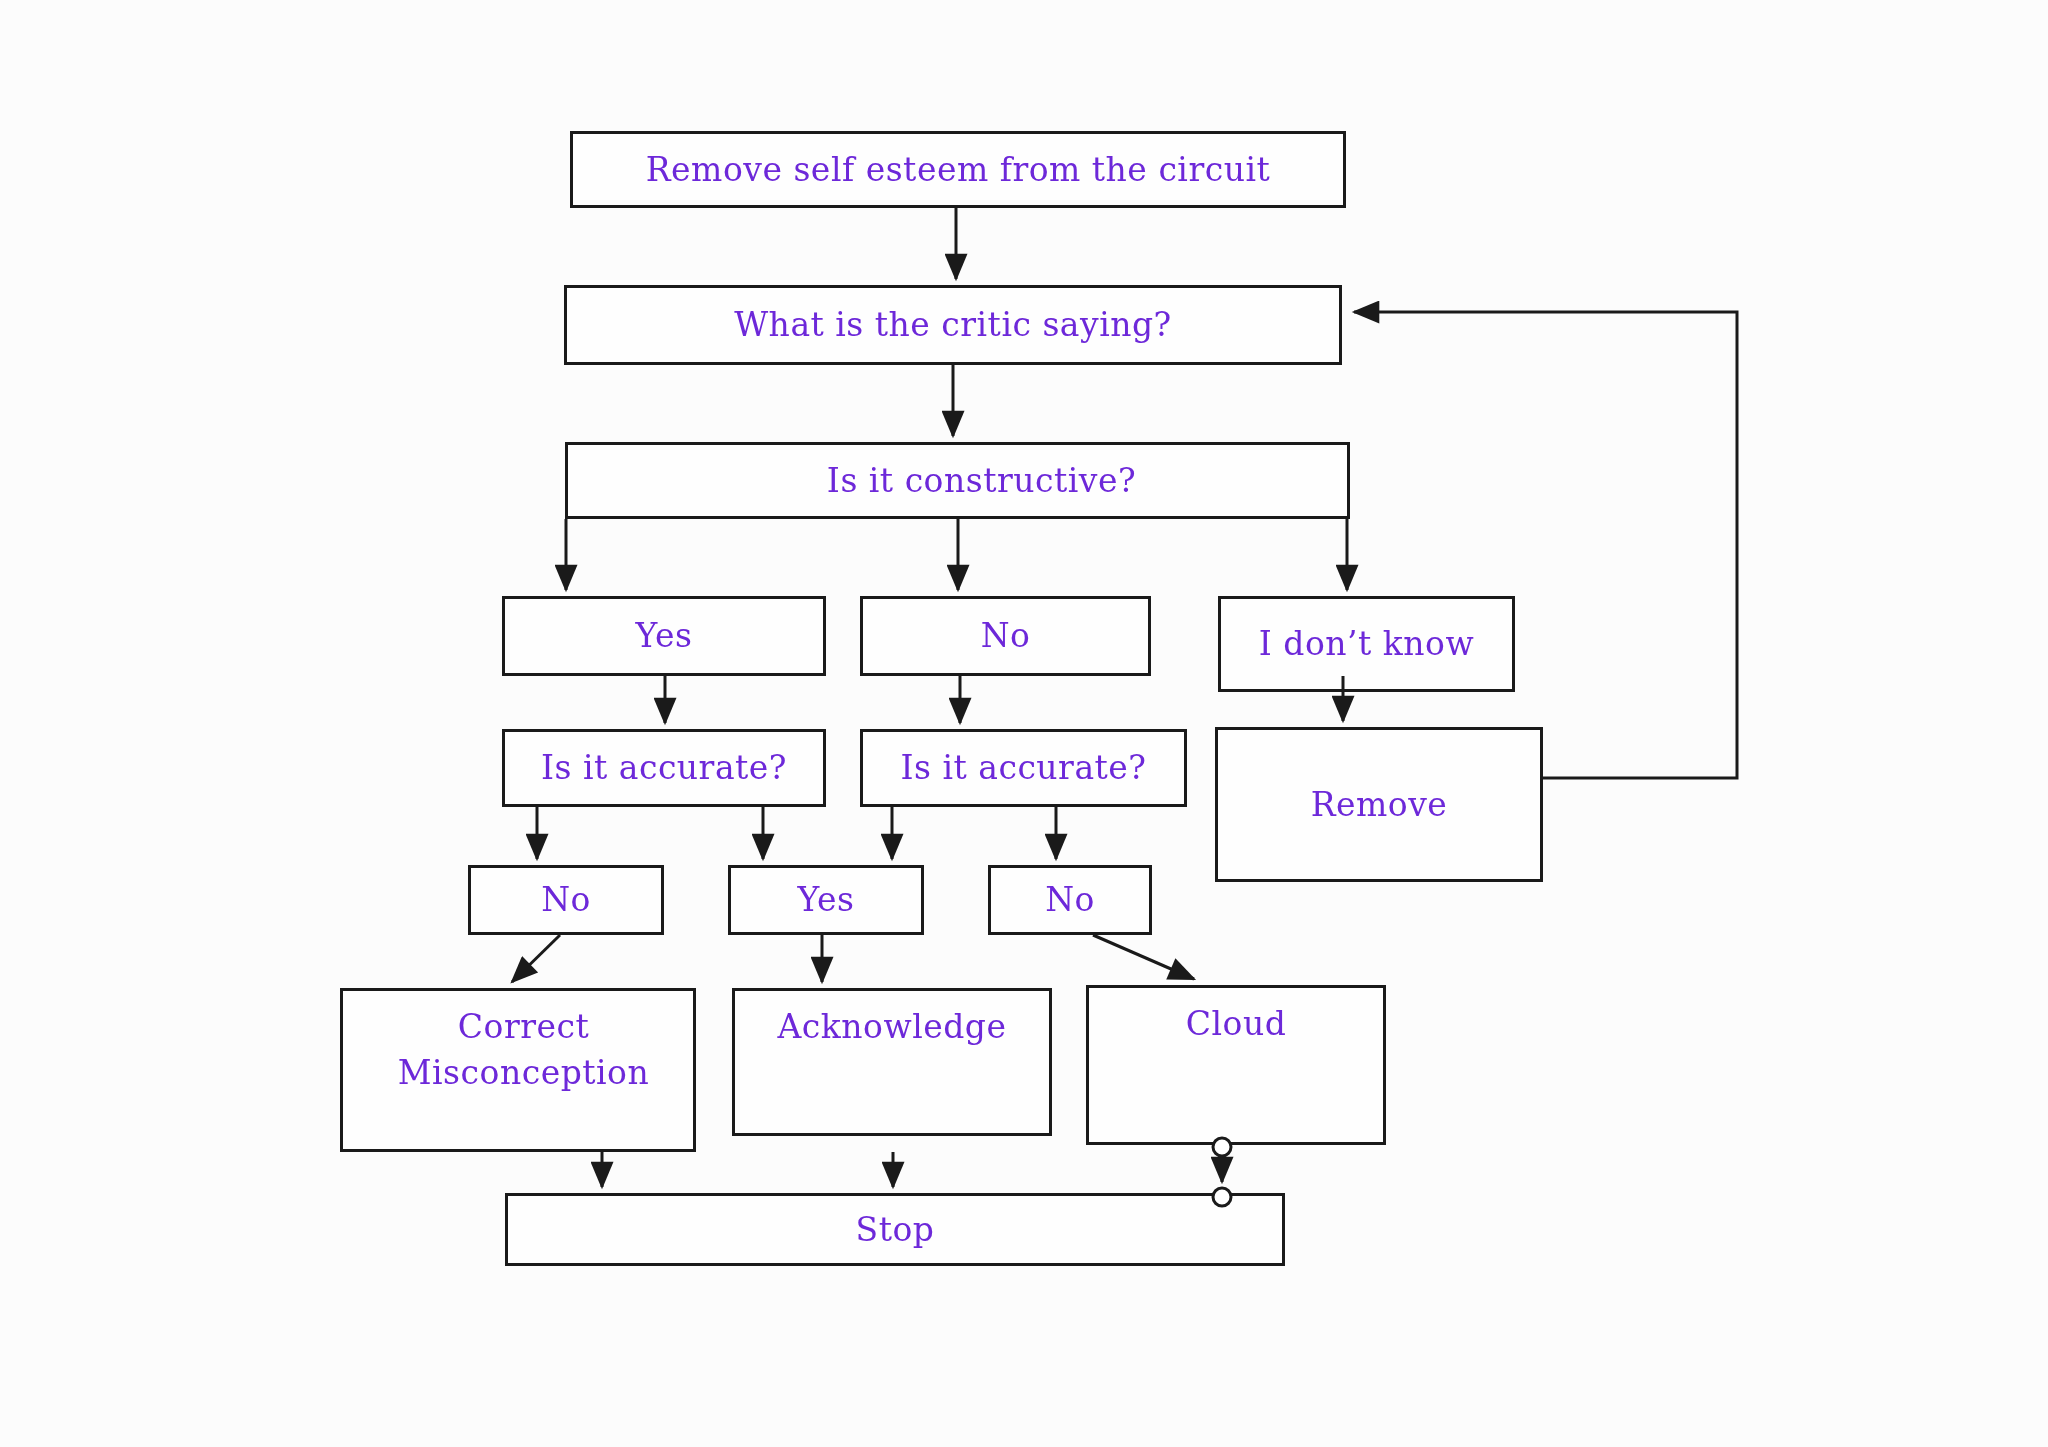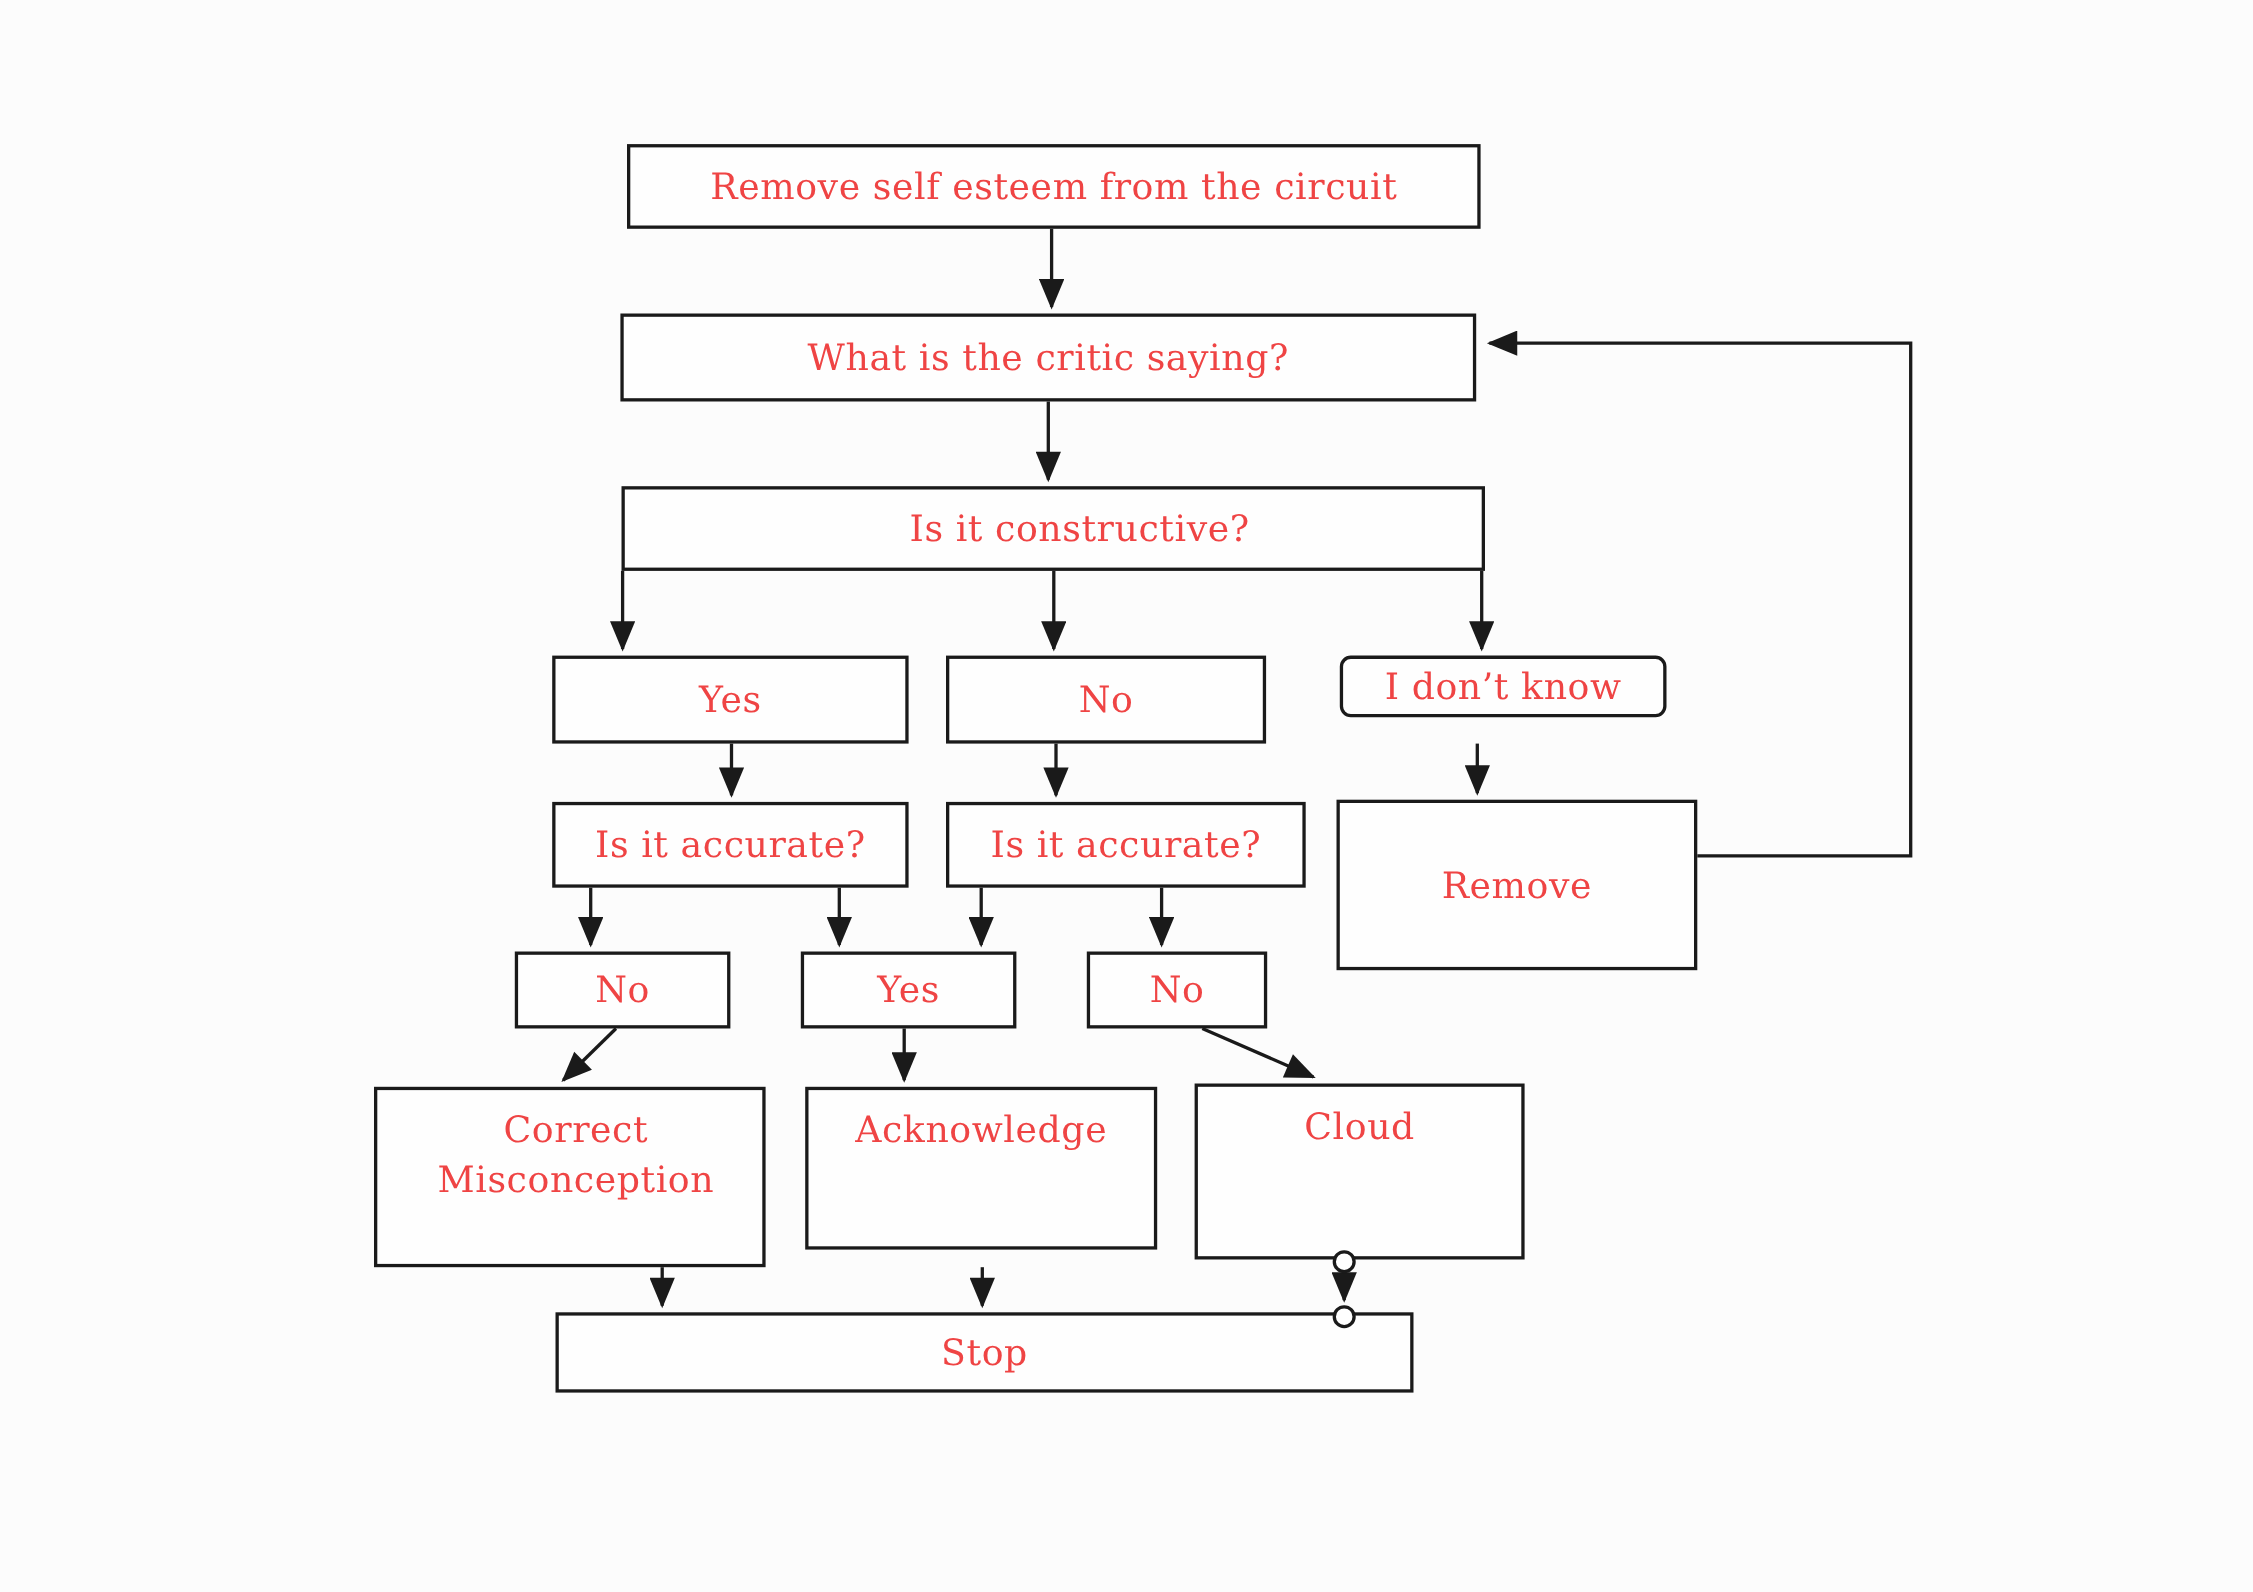--- a/index.html
+++ b/index.html
@@ -6,21 +6,21 @@
     margin: 0;
     padding: 0;
     background: #ffffff;
   }
   #canvas {
     position: relative;
     width: 2048px;
     height: 1447px;
     background: #fcfcfc;
     font-family: "DejaVu Serif", "Liberation Serif", serif;
-    color: #ef4444;
+    color: #6d28d9;
     overflow: hidden;
   }
   #connector-layer {
     position: absolute;
     left: 0; top: 0;
     width: 2048px;
     height: 1447px;
     z-index: 2;
     pointer-events: none;
   }
@@ -51,21 +51,21 @@
   .node.align-top {
     align-items: flex-start;
     padding-top: 13px;
   }
   
   .n-remove       { left: 570px;  top: 131px;  width: 776px; height: 77px;  }
   .n-critic       { left: 564px;  top: 285px;  width: 778px; height: 80px;  }
   .n-constructive { left: 565px;  top: 442px;  width: 785px; height: 77px; padding-left: 48px;  }
   .n-yes1         { left: 502px;  top: 596px;  width: 324px; height: 80px;  }
   .n-no1          { left: 860px;  top: 596px;  width: 291px; height: 80px;  }
-  .n-idk          { left: 1218px; top: 596px;  width: 297px; height: 56px; border-radius: 10px;  }
+  .n-idk          { left: 1218px; top: 596px;  width: 297px; height: 96px;  }
   .n-acc1         { left: 502px;  top: 729px;  width: 324px; height: 78px;  }
   .n-acc2         { left: 860px;  top: 729px;  width: 327px; height: 78px;  }
   .n-probe        { left: 1215px; top: 727px;  width: 328px; height: 155px; }
   .n-no2          { left: 468px;  top: 865px;  width: 196px; height: 70px;  }
   .n-yes2         { left: 728px;  top: 865px;  width: 196px; height: 70px;  }
   .n-no3          { left: 988px;  top: 865px;  width: 164px; height: 70px;  }
   .n-cm           { left: 340px;  top: 988px;  width: 356px; height: 164px; padding-left: 25px; padding-right: 14px; }
   .n-ack          { left: 732px;  top: 988px;  width: 320px; height: 148px; }
   .n-cloud        { left: 1086px; top: 985px;  width: 300px; height: 160px; }
   .n-stop         { left: 505px;  top: 1193px; width: 780px; height: 73px;  }

